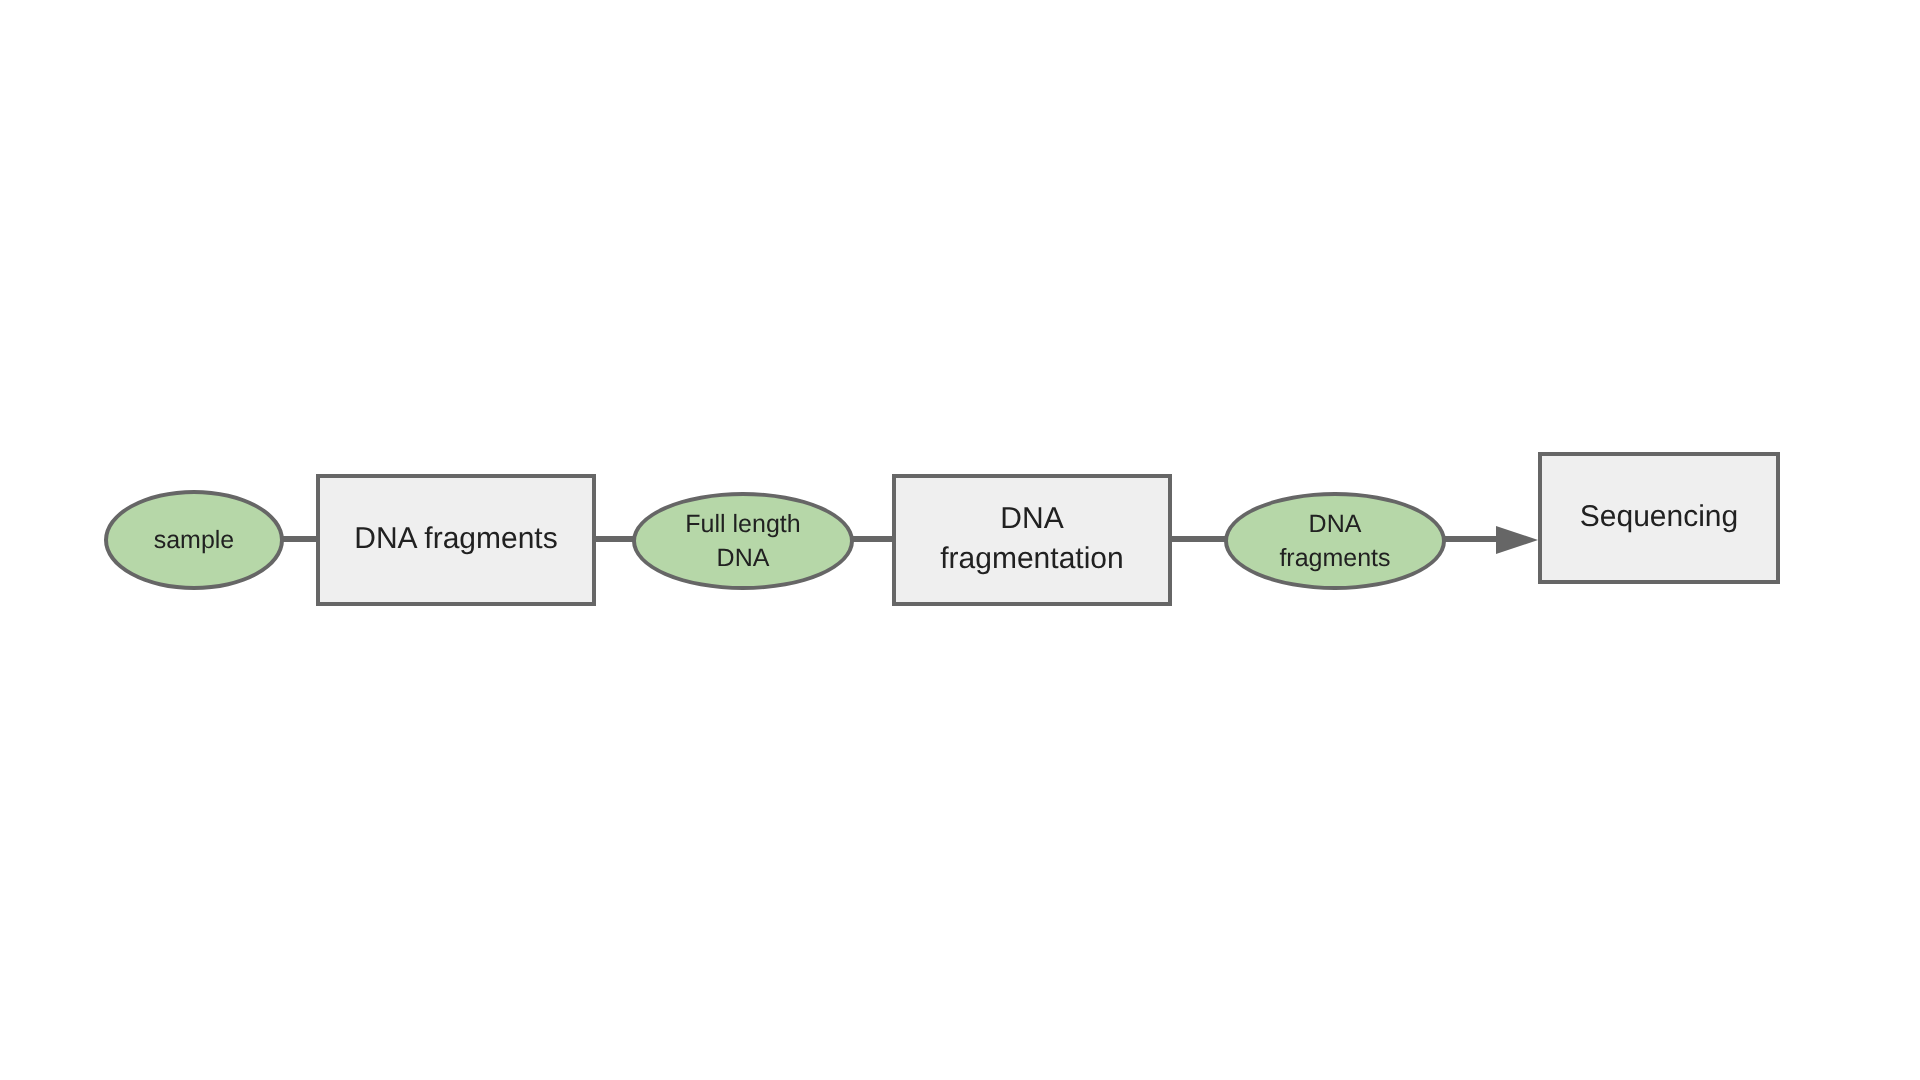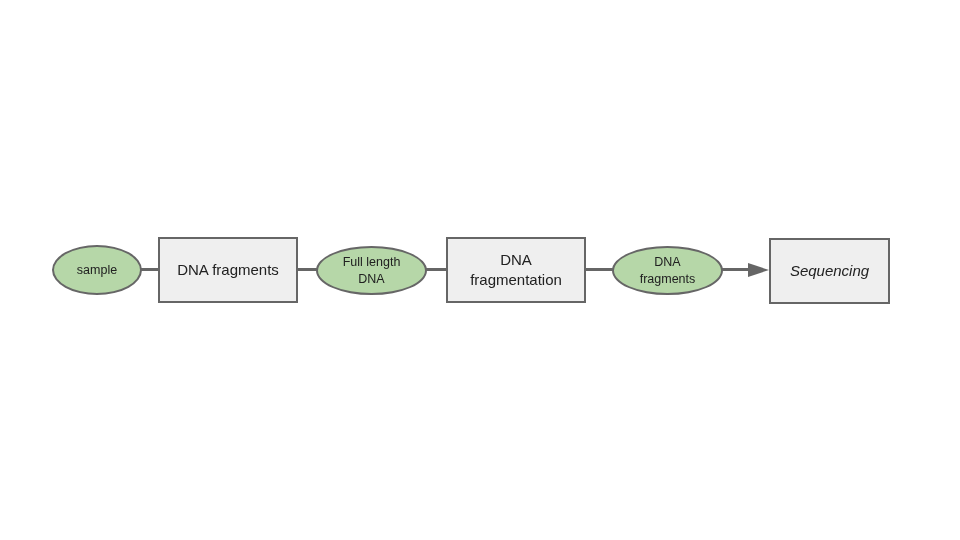--- a/index.html
+++ b/index.html
@@ -57,21 +57,21 @@
     border-top:7px solid transparent;
     border-bottom:7px solid transparent;
     border-left:21px solid var(--connector);
   }
   
   #node-sample            {left:52px;  top:245px; width:90px;  height:50px;}
   #node-dna-extraction    {left:158px; top:237px; width:140px; height:66px;}
   #node-full-length-dna   {left:316px; top:246px; width:111px; height:49px;text-align:center;}
   #node-dna-fragmentation {left:446px; top:237px; width:140px; height:66px;}
   #node-dna-fragments     {left:612px; top:246px; width:111px; height:49px;}
-  #node-sequencing        {left:769px; top:238px; width:121px; height:66px;font-style:italic;}
+  #node-sequencing        {left:769px; top:226px; width:121px; height:66px;}
   
   #connector-1{left:141px; width:18px;}
   #connector-2{left:296px; width:21px;}
   #connector-3{left:425px; width:22px;}
   #connector-4{left:584px; width:29px;}
   #connector-5 .line{left:721px; width:29px;}
   #connector-5 .arrowhead{left:748px;}
 </style>
 </head>
 <body>

